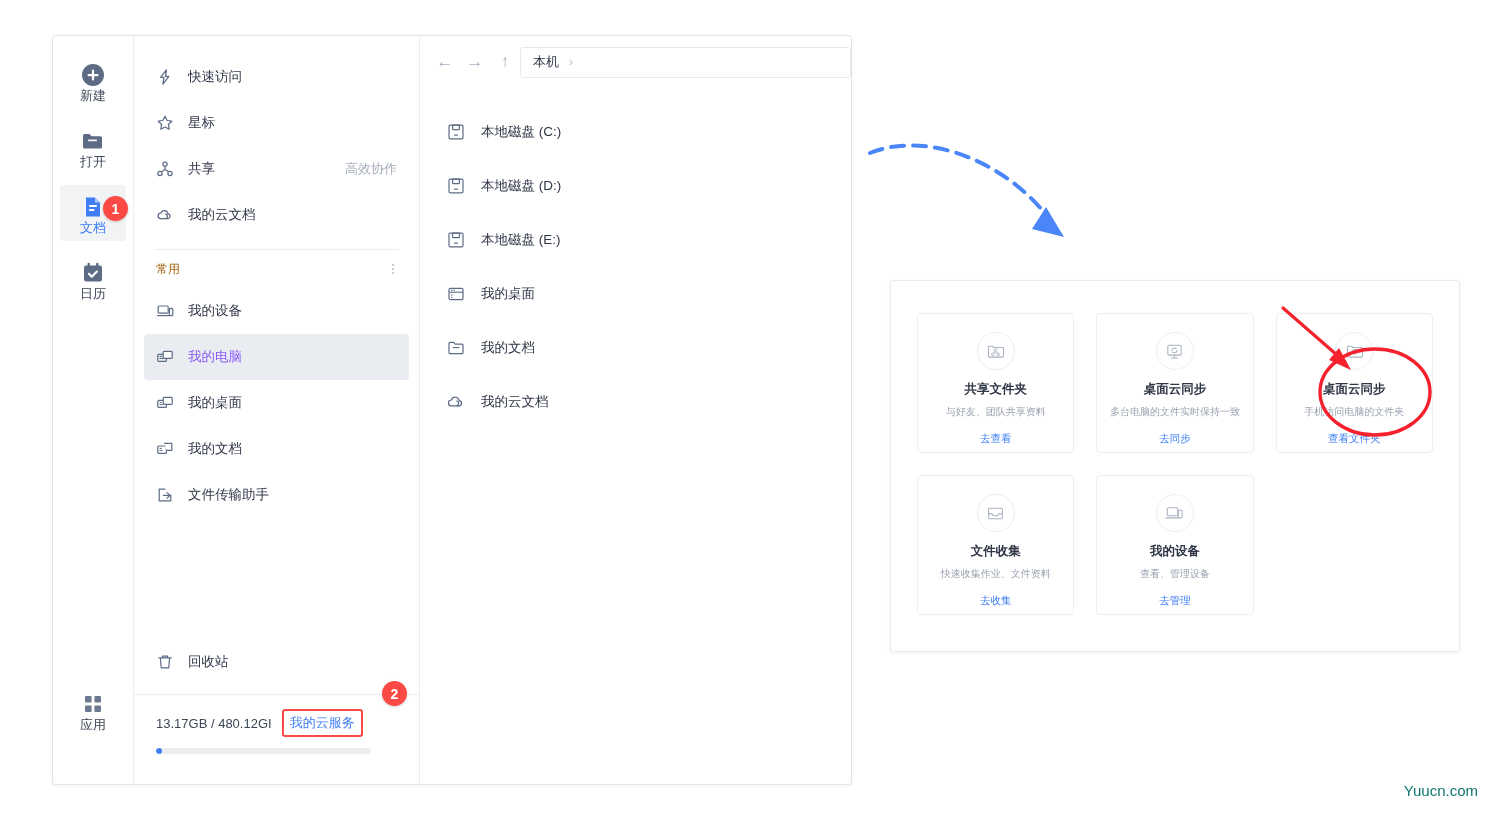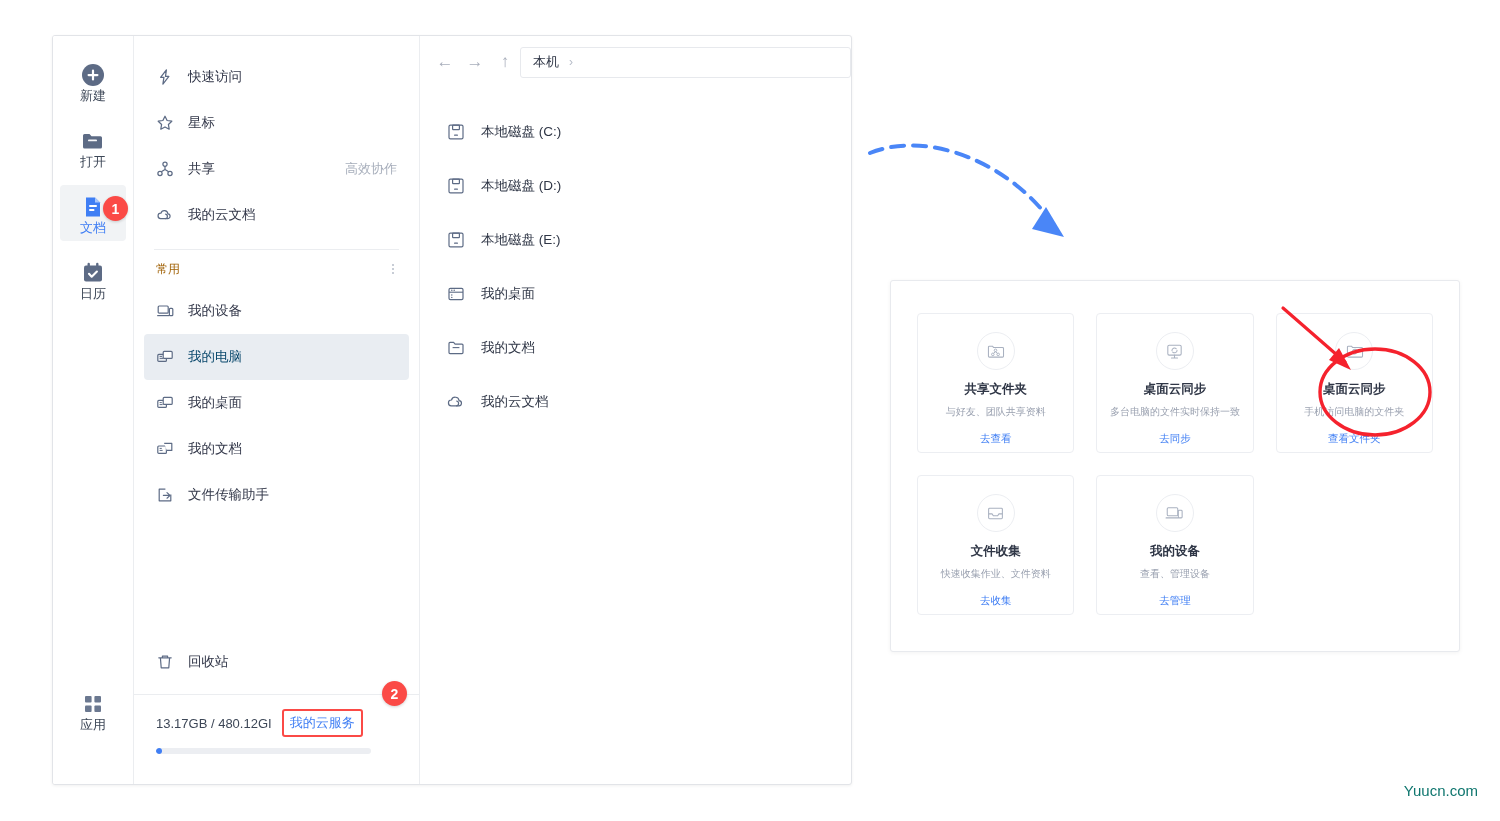--- a/index.html
+++ b/index.html
@@ -72,21 +72,21 @@
     padding-top: 18px;
   }
   .nav-item {
     height: 46px; margin: 0 10px;
     display: flex; align-items: center;
     padding: 0 12px;
     border-radius: 4px; cursor: pointer;
     font-size: 13.5px; color: #33384a;
   }
   .nav-item.active { background: #e9edf2; }
-  .nav-item.active .nav-text { color: #0c4a6e; }
+  .nav-item.active .nav-text { color: #8b5cf6; }
   .nav-ico { width: 18px; height: 18px; flex: 0 0 18px; margin-right: 14px;
              display: flex; align-items: center; justify-content: center; }
   .nav-text { flex: 1; }
   .nav-tag { font-size: 13px; color: #a7aebb; }
 
   .nav-divider { height: 1px; background: #ebedf0; margin: 11px 20px 0 20px; }
 
   .group-head {
     height: 38px; margin: 0 22px; display: flex; align-items: center;
     justify-content: space-between;

